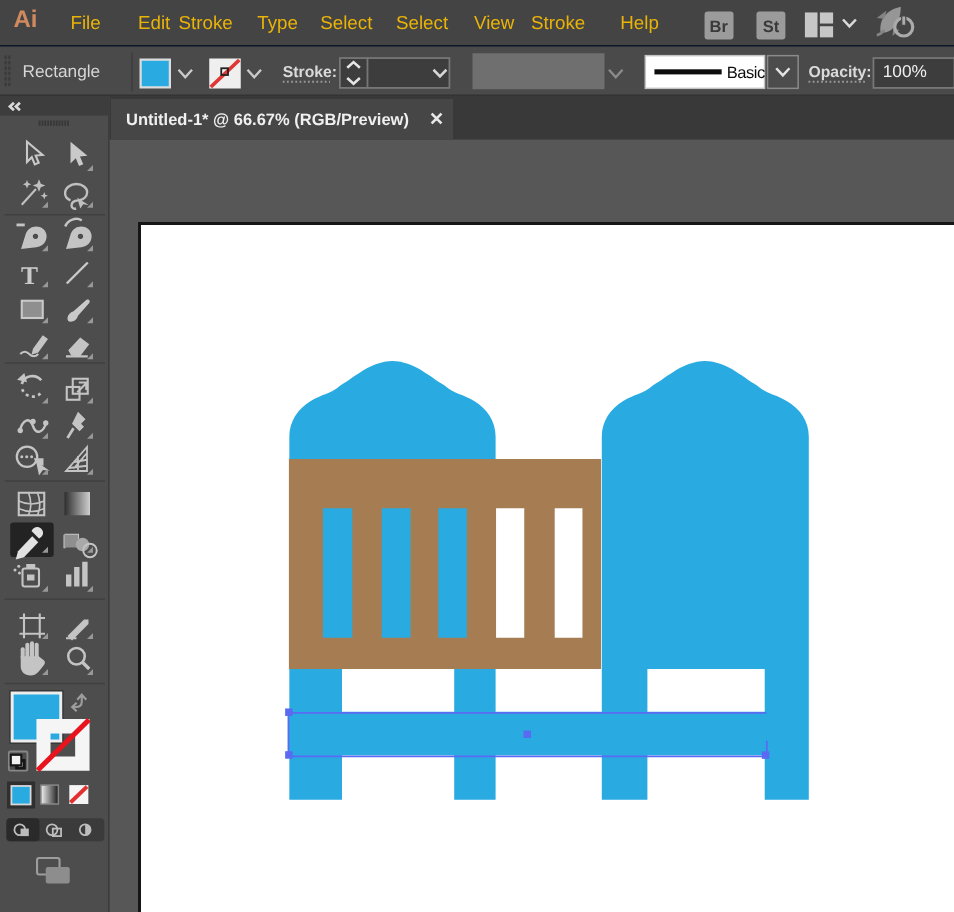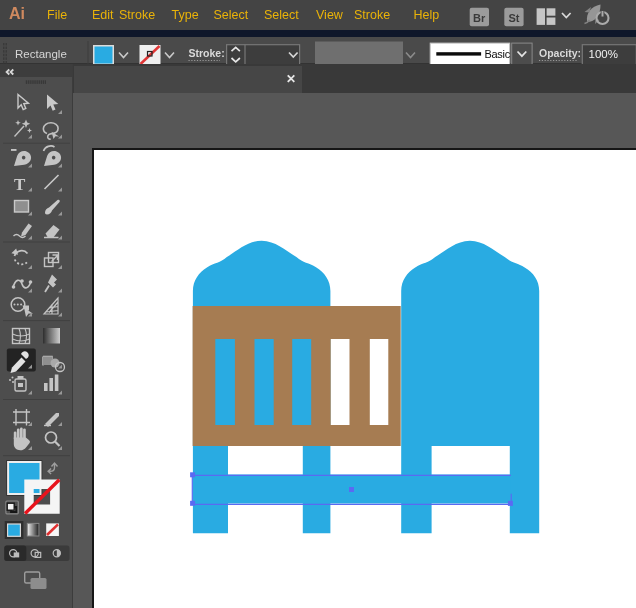--- a/index.html
+++ b/index.html
@@ -4,21 +4,21 @@
 <style>
 html,body{margin:0;padding:0;}
 body{width:636px;height:608px;position:relative;overflow:hidden;
   font-family:"Liberation Sans",sans-serif;background:#4d4d4d;}
 .abs{position:absolute;}
 
 #menubar{left:0;top:0;width:636px;height:30px;background:#444444;}
 #menubar .mi{position:absolute;top:8px;font-size:12.5px;color:#eab308;}
 #ailogo{position:absolute;left:9px;top:5px;font-size:16px;font-weight:bold;color:#d08a5f;letter-spacing:0px;}
 
-#ctrlbar{left:0;top:30px;width:636px;height:34px;background:#4a4a4a;border-top:7px solid #0f172a;border-bottom:1px solid #333333;box-sizing:border-box;}
+#ctrlbar{left:0;top:30px;width:636px;height:34px;background:#4a4a4a;border-top:1px solid #0f172a;border-bottom:1px solid #333333;box-sizing:border-box;}
 
 #toolpanel{left:0;top:64px;width:73px;height:544px;background:#4d4d4d;border-right:1px solid #3c3c3c;box-sizing:border-box;}
 #tphead{position:absolute;left:0;top:0;width:72px;height:12.5px;background:#3d3d3d;}
 
 #tabbar{left:73px;top:64px;width:563px;height:29px;background:#393939;}
 #tab{position:absolute;left:1px;top:2px;width:228px;height:27px;background:#464646;}
 #tab .txt{position:absolute;left:10px;top:7.5px;font-size:11px;font-weight:bold;color:#f0f0f0;}
 #tab .x{position:absolute;left:212px;top:6px;font-size:12px;font-weight:bold;color:#e8e8e8;}
 #canvas{left:73px;top:93px;width:563px;height:515px;background:#575757;}
 #artboard{left:92px;top:148px;width:544px;height:460px;background:#ffffff;border-left:2px solid #161616;border-top:2px solid #161616;box-sizing:border-box;}
@@ -345,15 +345,16 @@
         <path d="M62,314.5 l0,4 l-4,0 Z"></path>
     <path d="M32,346 l0,4 l-4,0 Z"></path>
         <path d="M62,346 l0,4 l-4,0 Z"></path>
     <path d="M32,370 l0,4 l-4,0 Z"></path>
         <path d="M62,370 l0,4 l-4,0 Z"></path>
   </g>
   </svg>
 </div>
 <div class="abs" id="tabbar">
   <div id="tab">
+    <span class="txt">Untitled-1* @ 66.67% (RGB/Preview)</span>
     <span class="x">✕</span>
   </div>
 </div>
 
 </body></html>

